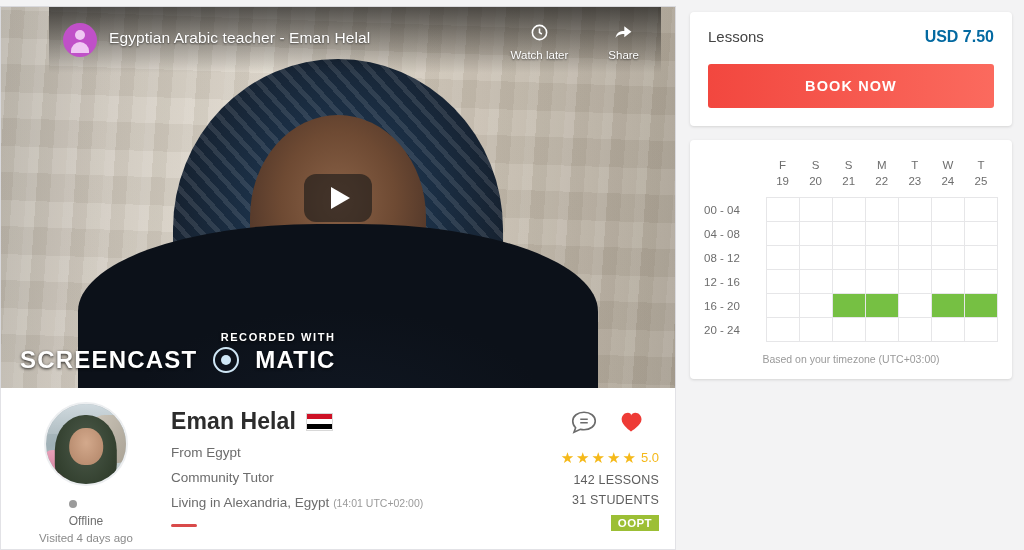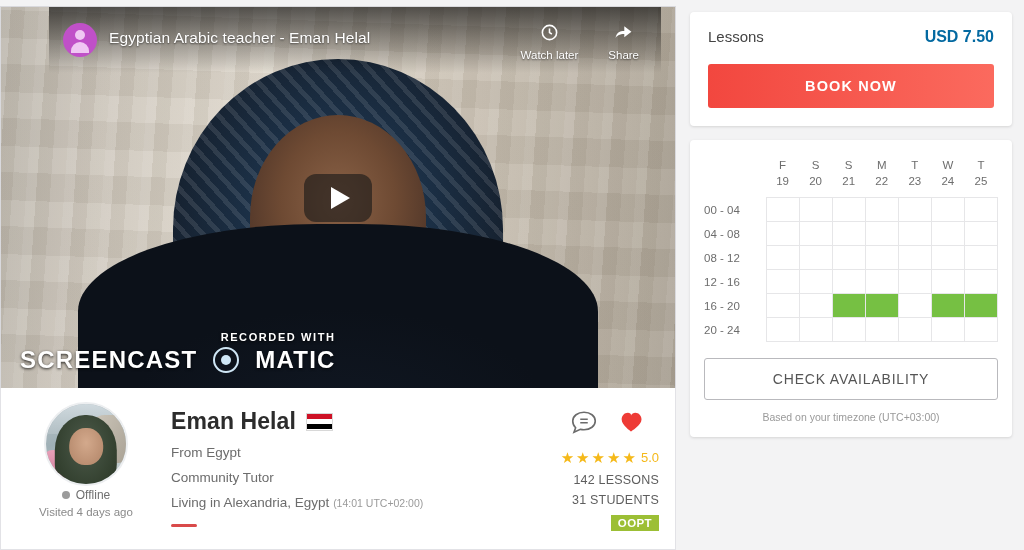--- a/index.html
+++ b/index.html
@@ -56,21 +56,21 @@
     background: linear-gradient(to bottom, rgba(0,0,0,.62), rgba(0,0,0,0));
     display:flex; align-items:flex-start; padding: 16px 18px 0 14px; margin-left: 48px; }
   .yt-avatar { width:34px; height:34px; border-radius:50%; background:#c050c8;
     position:relative; flex: 0 0 auto; }
   .yt-avatar::before { content:""; position:absolute; left:50%; top:7px; transform:translateX(-50%);
     width:10px; height:10px; border-radius:50%; background:#f0c7f3; }
   .yt-avatar::after { content:""; position:absolute; left:50%; top:19px; transform:translateX(-50%);
     width:18px; height:11px; border-radius:9px 9px 0 0; background:#f0c7f3; }
   .vid-title { color:#fff; font-size:15.5px; margin-left:12px; margin-top:6px;
     text-shadow: 0 1px 2px rgba(0,0,0,.55); letter-spacing:.1px; }
-  .vid-actions { margin-left:auto; display:flex; gap:30px; padding-right:4px; }
+  .vid-actions { margin-left:auto; display:flex; gap:40px; padding-right:4px; }
   .vid-act { display:flex; flex-direction:column; align-items:center; color:#fff;
     font-size:11.5px; text-shadow:0 1px 2px rgba(0,0,0,.6); }
   .vid-act svg { margin-bottom:5px; }
 
   .play-btn { position:absolute; left:50%; top:50%; transform:translate(-50%,-50%);
     width:68px; height:48px; border-radius:12px; background:rgba(25,25,25,.62);
     display:flex; align-items:center; justify-content:center; }
   .play-btn .tri { width:0;height:0;border-left:19px solid #fff;
     border-top:11px solid transparent;border-bottom:11px solid transparent; margin-left:4px; }
 
@@ -94,21 +94,21 @@
   .av-rock { position:absolute; right:-6px; top:14%; width:56%; height:60%;
     background: linear-gradient(120deg,#cfc9bd,#a79f92); border-radius:40% 20% 30% 18%; }
   .av-pink { position:absolute; left:-4px; bottom:8%; width:34%; height:34%;
     background: linear-gradient(#e8a0b8,#d07d9b); border-radius:40% 50% 20% 30%; }
   .av-hijab { position:absolute; left:50%; top:14%; transform:translateX(-50%);
     width:78%; height:92%; border-radius:48% 48% 34% 34%;
     background: radial-gradient(ellipse at 50% 40%, #4c5a4a 0%, #33402f 70%, #2b3528 100%); }
   .av-face { position:absolute; left:50%; top:30%; transform:translateX(-50%);
     width:42%; height:46%; border-radius:48% 48% 46% 46%;
     background: radial-gradient(ellipse at 50% 40%, #d3a98c 0%, #bb8f72 70%); }
-  .status-row { margin-top:2px; display:flex; align-items:center; gap:6px; }
+  .status-row { margin-top:14px; display:flex; gap:6px;flex-direction:column; }
   .status-dot { width:8px;height:8px;border-radius:50%; background:#9b9b9b; }
   .status-txt { font-size:12px; color:#6f6f6f; }
   .visited { font-size:11.5px; color:#8a8a8a; margin-top:4px; }
 
   .info-col { flex:1; padding-left:24px; padding-top:6px; }
   .name-row { display:flex; align-items:center; gap:10px; }
   .name { font-size:23px; font-weight:bold; color:#2c2c2c; letter-spacing:.1px; }
   .flag { width:27px; height:18px; border:1px solid #d8d8d8; display:flex; flex-direction:column; }
   .flag i { display:block; height:33.33%; }
   .flag .r{background:#ce1126;} .flag .w{background:#fff;} .flag .b{background:#000;}
@@ -372,17 +372,16 @@
               <td></td>
               <td></td>
               <td></td>
               <td></td>
               <td></td>
               <td></td>
               <td></td>
             </tr>
           </tbody>
       </table>
-      <button class="check-btn">CHECK AVAILABILITY</button>
       <div class="tz">Based on your timezone (UTC+03:00)</div>
     </div>
   </div>
 </div>
 
 </body></html>

